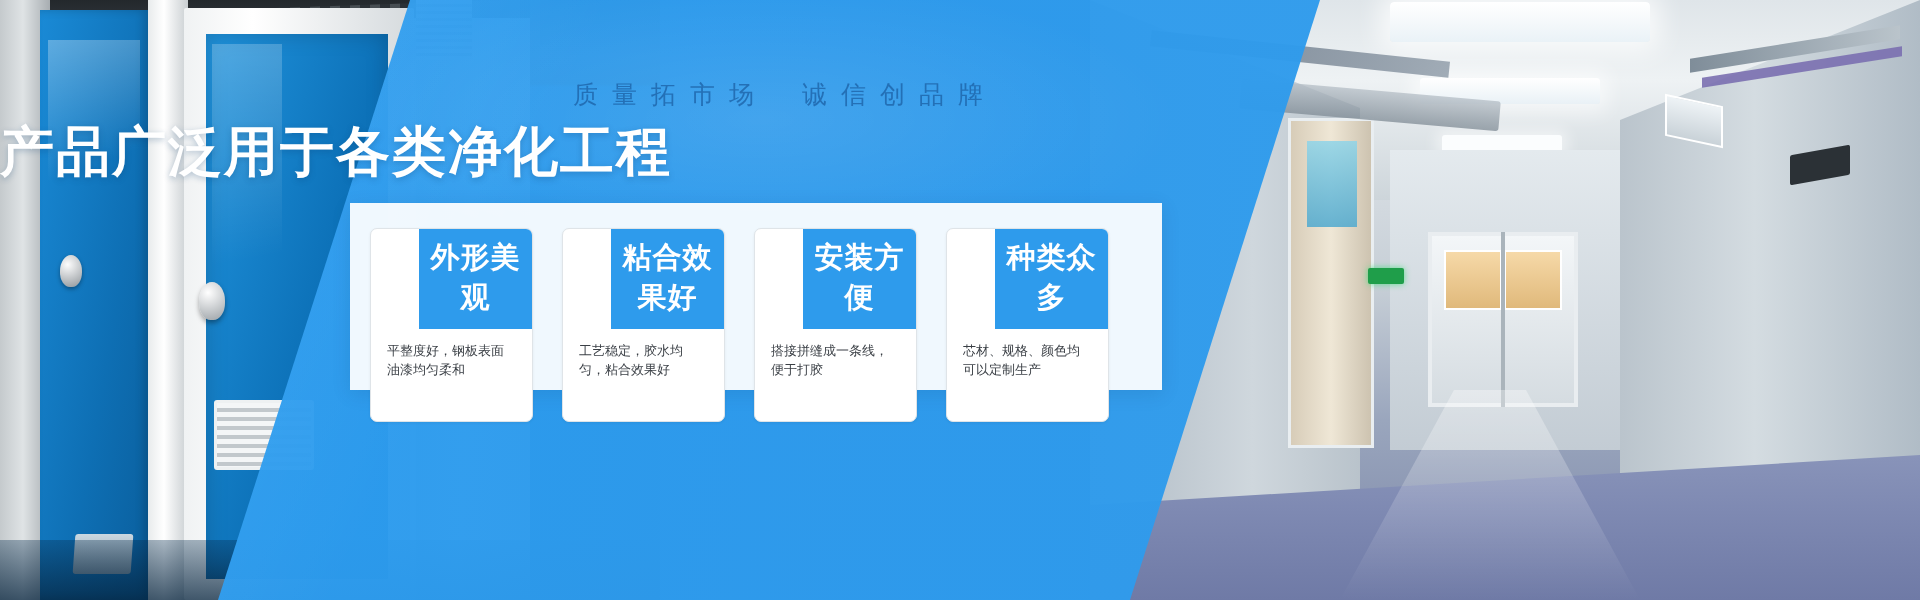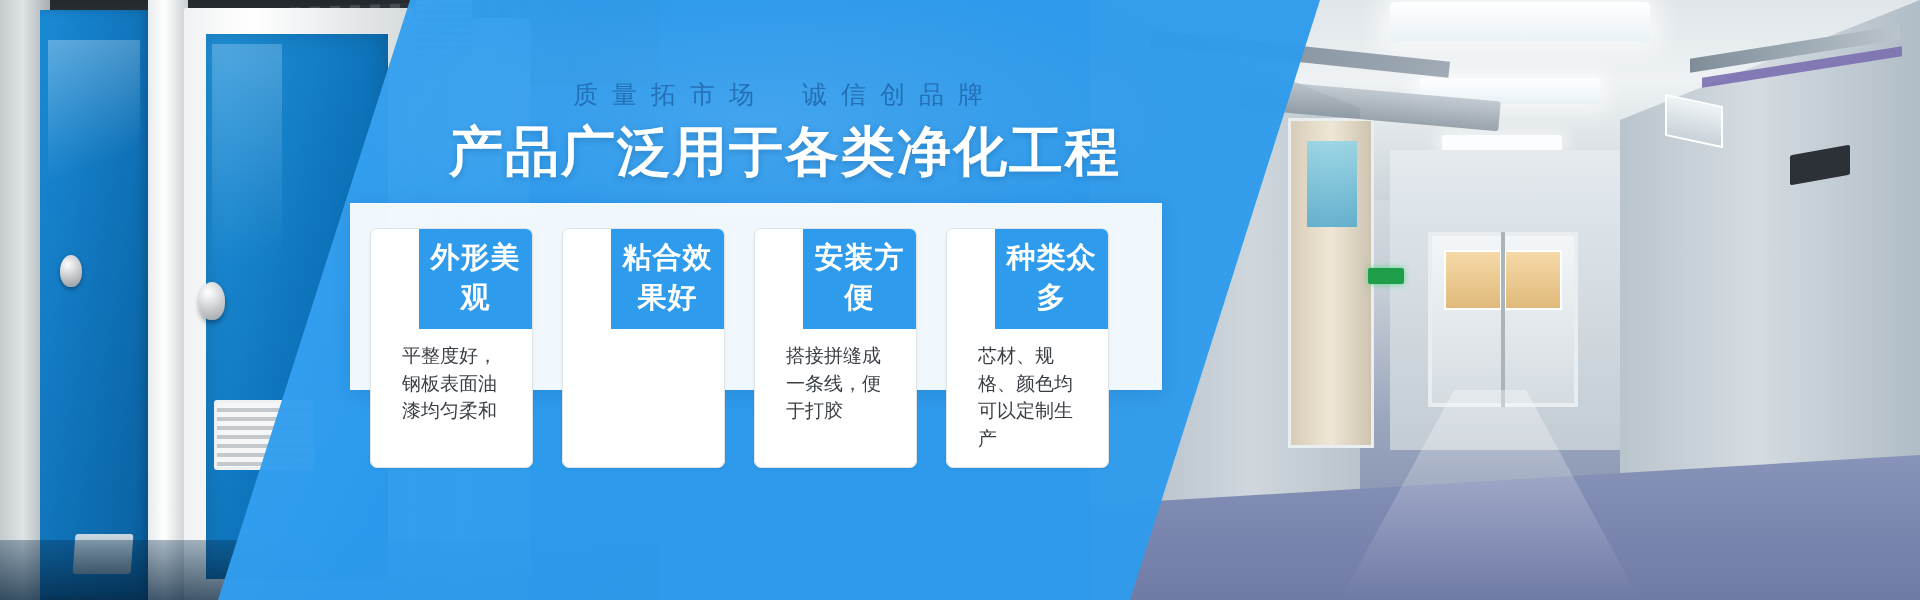--- a/index.html
+++ b/index.html
@@ -235,21 +235,20 @@
   .tagline {
     position:absolute; left:0; top:78px; width:1570px;
     text-align:center;
     font-size:25px; letter-spacing:14px; font-weight:400;
     color:#1d63a8; opacity:.78;
     font-family:"DejaVu Sans","Liberation Sans",sans-serif;
   }
   .tagline .gap { display:inline-block; width:34px; }
   .headline {
     position:absolute; left:0; top:116px; width:1570px;
-    text-align:center;
     font-size:54px; font-weight:bold; color:#ffffff;
     letter-spacing:2px;
     font-family:"DejaVu Sans","Liberation Sans",sans-serif;
     text-shadow:0 2px 6px rgba(10,60,110,.28);
   }
 
   
   .panel {
     position:absolute; left:350px; top:203px; width:812px; height:187px;
     background:rgba(255,255,255,.93);
@@ -271,22 +270,22 @@
     background:#2e9bec;
     color:#ffffff;
     font-size:29px; font-weight:bold;
     text-align:center;
     padding:9px 0 11px;
     letter-spacing:1px;
     font-family:"DejaVu Sans","Liberation Sans",sans-serif;
     margin-left:48px;
   }
   .card-body {
-    padding:13px 31px 15px;
-    font-size:19px; line-height:1.45; color:#3a3f45;
+    padding:13px 16px 15px;
+    font-size:13px; line-height:1.45; color:#3a3f45;
     min-height:92px;
     font-family:"DejaVu Sans","Liberation Sans",sans-serif;
   }
 </style>
 </head>
 <body>
 
 <div id="banner">
 
   <div class="photo-left">
@@ -339,20 +338,21 @@
   <div class="panel"></div>
   <div class="cards">
 
     <div class="card">
       <div class="card-head">外形美观</div>
       <div class="card-body">平整度好，钢板表面油漆均匀柔和</div>
     </div>
 
     <div class="card">
       <div class="card-head">粘合效果好</div>
+      <div class="card-body">工艺稳定，胶水均匀，粘合效果好</div>
     </div>
 
     <div class="card">
       <div class="card-head">安装方便</div>
       <div class="card-body">搭接拼缝成一条线，便于打胶</div>
     </div>
 
     <div class="card">
       <div class="card-head">种类众多</div>
       <div class="card-body">芯材、规格、颜色均可以定制生产</div>

